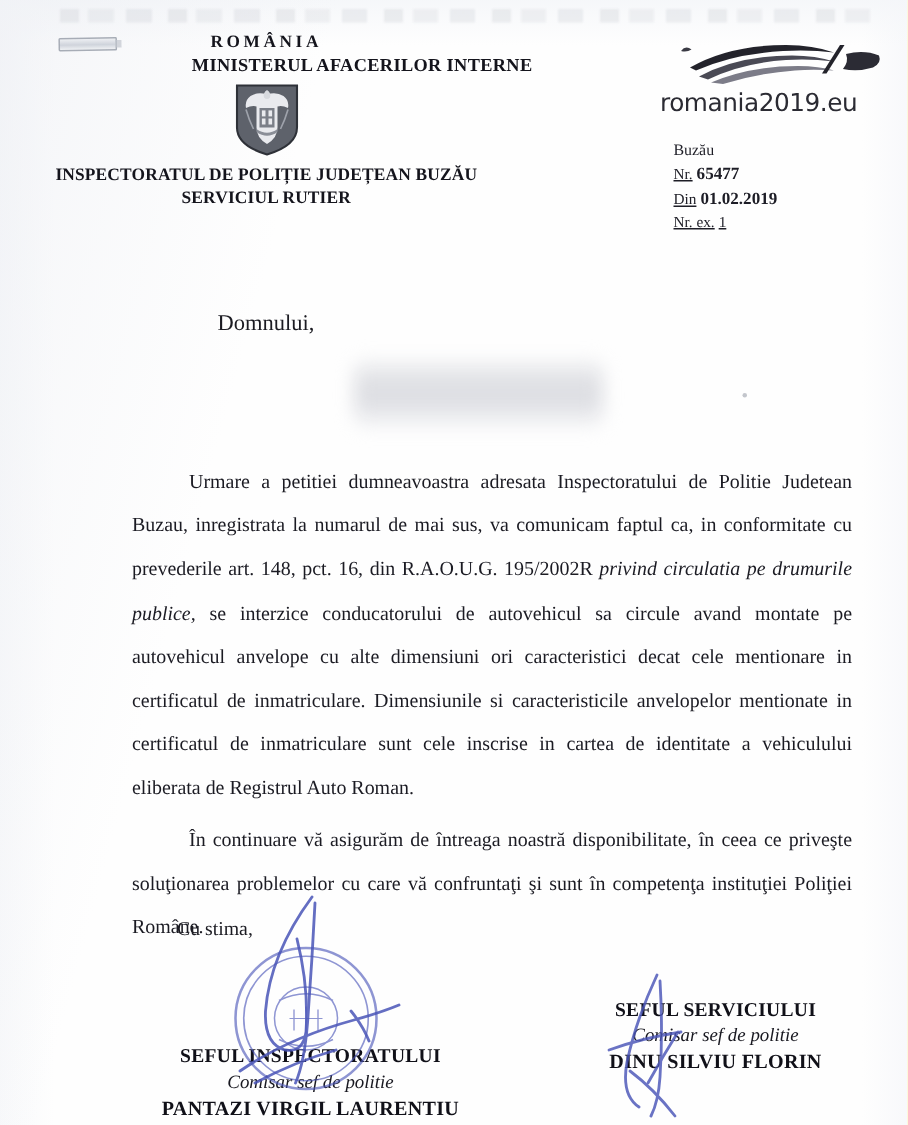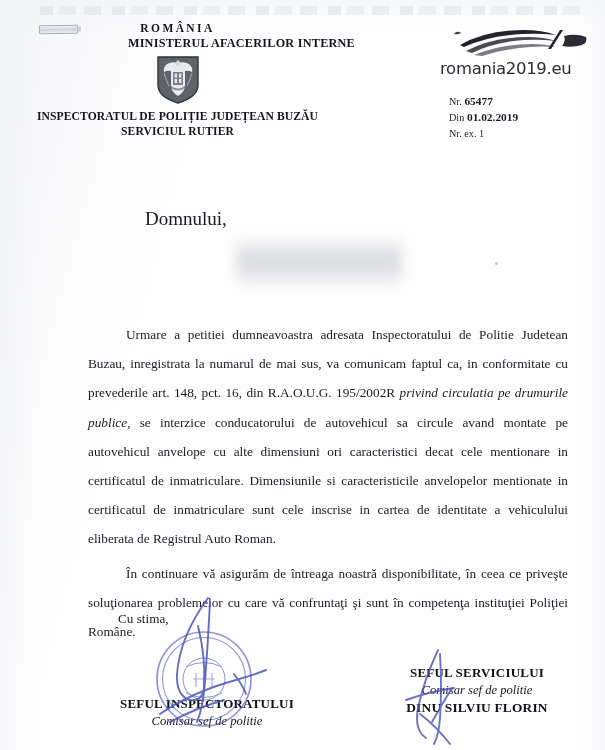--- a/index.html
+++ b/index.html
@@ -127,29 +127,29 @@
     margin-left: 2px;
   }
   #reference-block {
     margin-top: 15px;
     margin-left: 11px;
     font-size: 10.6px;
     line-height: 1.42;
     color: #1d1d26;
   }
   .ref-classification { font-style: italic; font-size: 10px; }
-  .ref-line .ref-label { font-size: 10.2px; }
+  .ref-line .ref-label { font-size: 10.2px; text-decoration: underline; }
   .ref-line .ref-value { font-weight: bold; font-size: 11.4px; }
 
   
   #salutation {
     position: absolute;
     left: 145px;
     top: 208px;
-    font-size: 19px;
+    font-size: 15px;
   }
   #redaction-block {
     position: absolute;
     left: 236px;
     top: 239px;
     width: 166px;
     height: 46px;
     background: linear-gradient(to bottom,
         rgba(232,233,236,0.25) 0%,
         rgba(222,223,227,0.95) 30%,
@@ -164,21 +164,21 @@
     top: 262px;
     width: 3px;
     height: 3px;
     border-radius: 50%;
     background: #c3c6cc;
   }
 
   #body-text {
     position: absolute;
     left: 88px;
-    top: 320px;
+    top: 306px;
     width: 480px;
     font-size: 13.3px;
     line-height: 29.2px;
     text-align: justify;
     color: #1b1b23;
   }
   #body-text p { margin: 0; text-indent: 38px; }
   #body-text p + p { margin-top: 0; }
   #body-text i { font-style: italic; }
   #para-2 { margin-top: 5px !important; }
@@ -260,20 +260,21 @@
       <path d="M2 10 Q5 6 9 9 Q6 11 2 10 Z" fill="#3a3a44"></path>
       <path d="M8 21 Q34 6 72 6 Q90 6 104 11 Q88 9 70 10 Q36 12 12 23 Z" fill="#23232b"></path>
       <path d="M14 27 Q40 13 76 13 Q92 13 104 17 Q88 15 72 16 Q42 18 20 29 Z" fill="#4a4a55"></path>
       <path d="M22 31 Q48 20 80 20 Q94 20 104 23 Q90 22 78 23 Q52 25 30 32 Z" fill="#7c7c88"></path>
       <path d="M108 6 L96 25 L99 25 L111 6 Z" fill="#23232b"></path>
       <path d="M112 12 Q124 9 134 13 Q136 18 130 21 Q120 24 110 22 Q114 17 112 12 Z" fill="#2b2b34"></path>
     </svg>
     <div class="logo-word">romania2019.eu</div>
 
     <div id="reference-block">
+      <div>Buzău</div>
       <div class="ref-line">
         <span class="ref-label">Nr.</span>
         <span class="ref-value">65477</span>
       </div>
       <div class="ref-line">
         <span class="ref-label">Din</span>
         <span class="ref-value">01.02.2019</span>
       </div>
       <div class="ref-line">
         <span class="ref-label">Nr. ex.</span>
@@ -292,20 +293,21 @@
       <span>Urmare a petitiei dumneavoastra adresata Inspectoratului de Politie Judetean Buzau, inregistrata la numarul de mai sus, va comunicam faptul ca, in conformitate cu prevederile art. 148, pct. 16, din R.A.O.U.G. 195/2002R </span><i>privind circulatia pe drumurile publice,</i><span> se interzice conducatorului de autovehicul sa circule avand montate pe autovehicul anvelope cu alte dimensiuni ori caracteristici decat cele mentionare in certificatul de inmatriculare. Dimensiunile si caracteristicile anvelopelor mentionate in certificatul de inmatriculare sunt cele inscrise in cartea de identitate a vehiculului eliberata de Registrul Auto Roman.</span>
     </p>
     <p id="para-2">În continuare vă asigurăm de întreaga noastră disponibilitate, în ceea ce priveşte soluţionarea problemelor cu care vă confruntaţi şi sunt în competenţa instituţiei Poliţiei Române.</p>
   </div>
 
   <div id="closing">Cu stima,</div>
 
   <div class="signature-block" id="signature-left">
     <div class="sig-title">SEFUL INSPECTORATULUI</div>
     <div class="sig-rank">Comisar sef de politie</div>
+    <div class="sig-name">PANTAZI VIRGIL LAURENTIU</div>
   </div>
 
   <div class="signature-block" id="signature-right">
     <div class="sig-title">SEFUL SERVICIULUI</div>
     <div class="sig-rank">Comisar sef de politie</div>
     <div class="sig-name">DINU SILVIU FLORIN</div>
   </div>
 
   <svg class="ink" id="stamp-left" width="104" height="104" viewBox="0 0 104 104">
     <g fill="none" stroke="#4a55b8" opacity="0.62">

